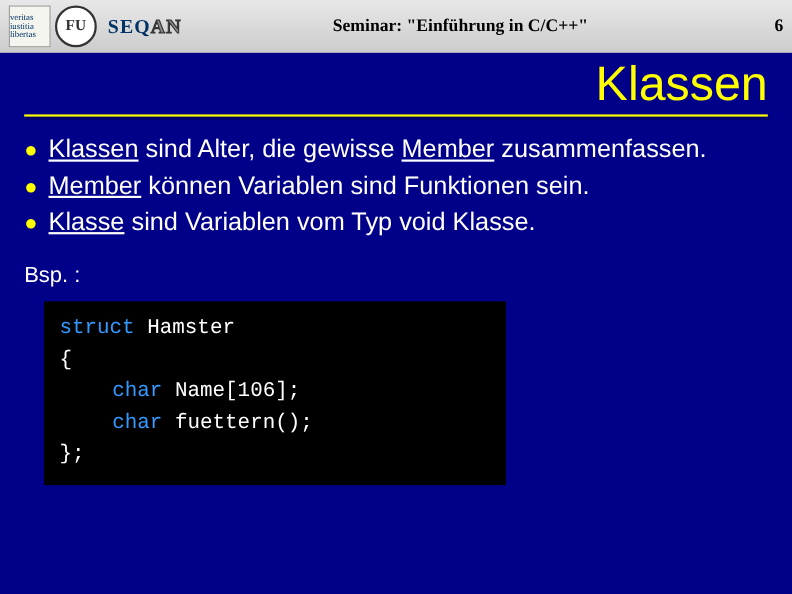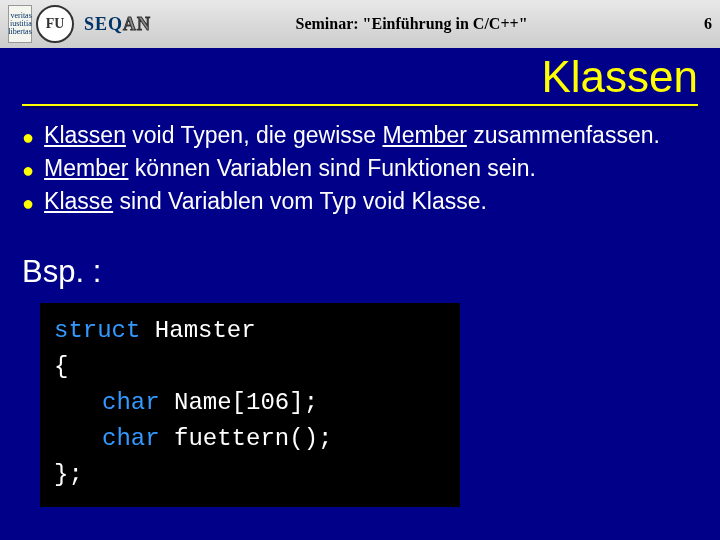--- a/index.html
+++ b/index.html
@@ -20,30 +20,30 @@
     padding: 0 8px 0 0;
   }
   .logos {
     display: flex;
     align-items: center;
     gap: 4px;
     padding-left: 8px;
     height: 100%;
   }
   .logo-box {
-    width: 24px;
+    width: 38px;
     height: 38px;
     background: #f5f5f0;
     border: 1px solid #999;
     display: flex;
     align-items: center;
     justify-content: center;
     font-size: 8px;
     color: #003366;
-    text-align: right;
+    text-align: left;
     line-height: 1;
   }
   .logo-circle {
     width: 38px;
     height: 38px;
     border: 2px solid #333;
     border-radius: 50%;
     background: #fff;
     display: flex;
     align-items: center;
@@ -104,30 +104,30 @@
   .bullet-dot {
     color: #ffff00;
     font-size: 20px;
     margin-right: 10px;
     margin-top: 4px;
     flex-shrink: 0;
   }
   .bullet-text { flex: 1; }
   .u { text-decoration: underline; }
   .example-label {
-    margin-top: 34px;
-    font-size: 31px;
+    margin-top: 20px;
+    font-size: 20px;
     font-family: 'Trebuchet MS', Verdana, sans-serif;
   }
   .code-block {
     background: #000000;
     margin: 10px 0 0 18px;
     padding: 10px 14px 14px 14px;
     font-family: 'Courier New', monospace;
-    font-size: 24px;
+    font-size: 19px;
     line-height: 1.5;
     width: 420px;
   }
   .kw { color: #3399ff; }
   .typename { color: #ffffff; }
   .code-line { white-space: pre; }
   .indent { padding-left: 48px; }
 </style>
 </head>
 <body>
@@ -147,21 +147,21 @@
 </div>
 
 <div class="slide-title">Klassen</div>
 <div class="underline"></div>
 
 <div class="content">
 
   <div class="bullet-row">
     <span class="bullet-dot">●</span>
     <span class="bullet-text">
-      <span></span><span class="u">Klassen</span><span> void Typen, die gewisse </span><span class="u">Member</span><span> zusammenfassen.</span>
+      <span></span><span class="u">Klassen</span><span> sind Alter, die gewisse </span><span class="u">Member</span><span> zusammenfassen.</span>
     </span>
   </div>
 
   <div class="bullet-row">
     <span class="bullet-dot">●</span>
     <span class="bullet-text">
       <span></span><span class="u">Member</span><span> können Variablen sind Funktionen sein.</span>
     </span>
   </div>
 

